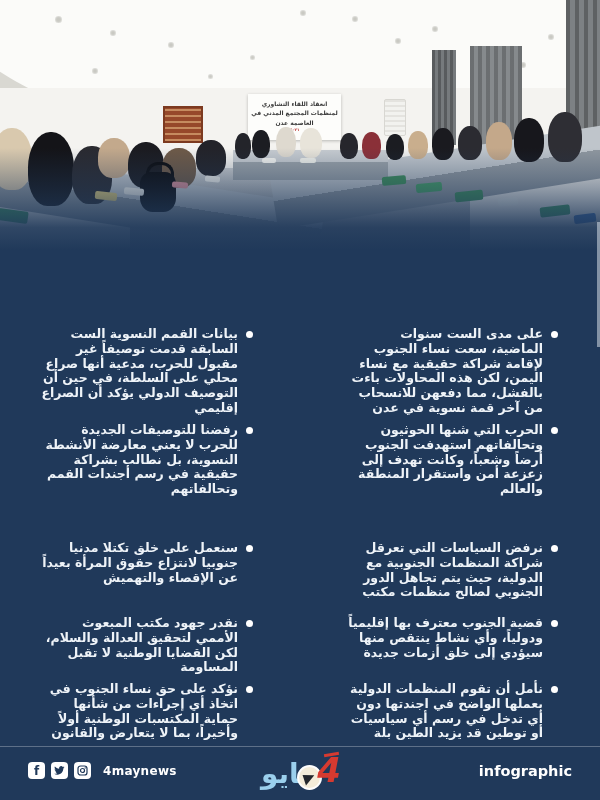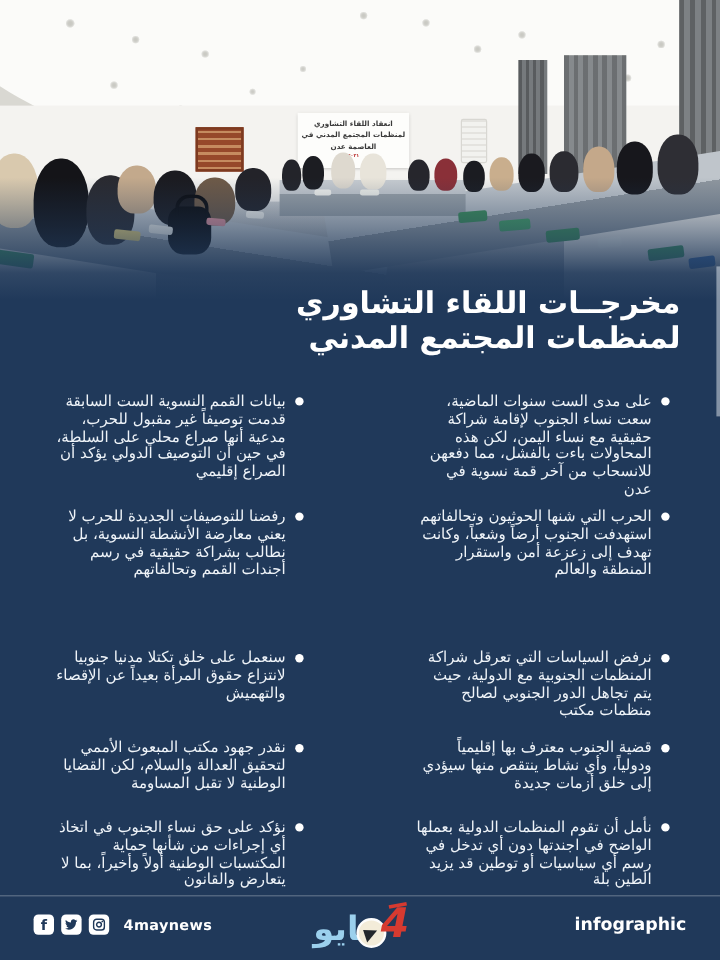--- a/index.html
+++ b/index.html
@@ -46,21 +46,21 @@
 
   
   .title{position:absolute;right:33px;top:238px;direction:rtl;text-align:right;color:#ffffff;
          font-weight:800;font-size:25px;line-height:1.16;letter-spacing:0;}
 
   
   .bullet-item{position:absolute;display:flex;direction:rtl;gap:8px;align-items:flex-start;}
   .col-r .bullet-item{right:42px;width:212px;}
   .col-l .bullet-item{left:40px;width:213px;}
   .dot{flex:0 0 7px;width:7px;height:7px;border-radius:50%;background:#ffffff;margin-top:4px;}
-  .btxt{flex:1;color:#eef3f8;font-size:12.5px;font-weight:400;line-height:1.18;text-align:right;}
+  .btxt{flex:1;color:#eef3f8;font-size:12.5px;font-weight:700;line-height:1.18;text-align:right;}
   .r0{top:327px;} .r1{top:423px;} .r2{top:520px;margin-top:21px;} .r3{top:616px;} .r4{top:682px;}
 
   
   .divider{position:absolute;left:0;top:746px;width:600px;height:1px;background:rgba(255,255,255,.28);}
   .social{position:absolute;left:28px;top:762px;display:flex;align-items:center;gap:6px;}
   .sicon{width:17px;height:17px;background:#ffffff;border-radius:4px;display:flex;align-items:center;
          justify-content:center;color:#20395a;font-weight:800;font-size:12px;line-height:1;}
   .handle{color:#ffffff;font-size:12px;font-weight:800;margin-left:6px;letter-spacing:.3px;}
   .infog{position:absolute;right:28px;top:763px;color:#ffffff;font-size:14.5px;font-weight:800;}
   .logo{position:absolute;left:50%;top:754px;transform:translateX(-50%);width:78px;height:46px;}
@@ -154,24 +154,20 @@
     <div class="item" style="left:455px;top:191px;width:28px;height:10px;background:#3e8f5a;transform:rotate(-6deg);"></div>
     <div class="item" style="left:498px;top:198px;width:20px;height:8px;background:#eeeee9;transform:rotate(-6deg);"></div>
     <div class="item" style="left:540px;top:206px;width:30px;height:10px;background:#3f9b5f;transform:rotate(-7deg);"></div>
     <div class="item" style="left:574px;top:214px;width:22px;height:9px;background:#3d6fb4;transform:rotate(-7deg);"></div>
     <div class="item" style="left:-2px;top:210px;width:30px;height:12px;background:#3f9b5f;transform:rotate(8deg);"></div>
 
     <div class="photo-fade"></div>
   </div>
   <div class="edge-sliver"></div>
 
-  <div class="title">
-    <div>مخرجــات اللقاء التشاوري</div>
-    <div>لمنظمات المجتمع المدني</div>
-  </div>
 
   <div class="col-r">
     <div class="bullet-item r0">
       <span class="dot"></span>
       <span class="btxt">على مدى الست سنوات الماضية، سعت نساء الجنوب لإقامة شراكة حقيقية مع نساء اليمن، لكن هذه المحاولات باءت بالفشل، مما دفعهن للانسحاب من آخر قمة نسوية في عدن</span>
     </div>
     <div class="bullet-item r1">
       <span class="dot"></span>
       <span class="btxt">الحرب التي شنها الحوثيون وتحالفاتهم استهدفت الجنوب أرضاً وشعباً، وكانت تهدف إلى زعزعة أمن واستقرار المنطقة والعالم</span>
     </div>

